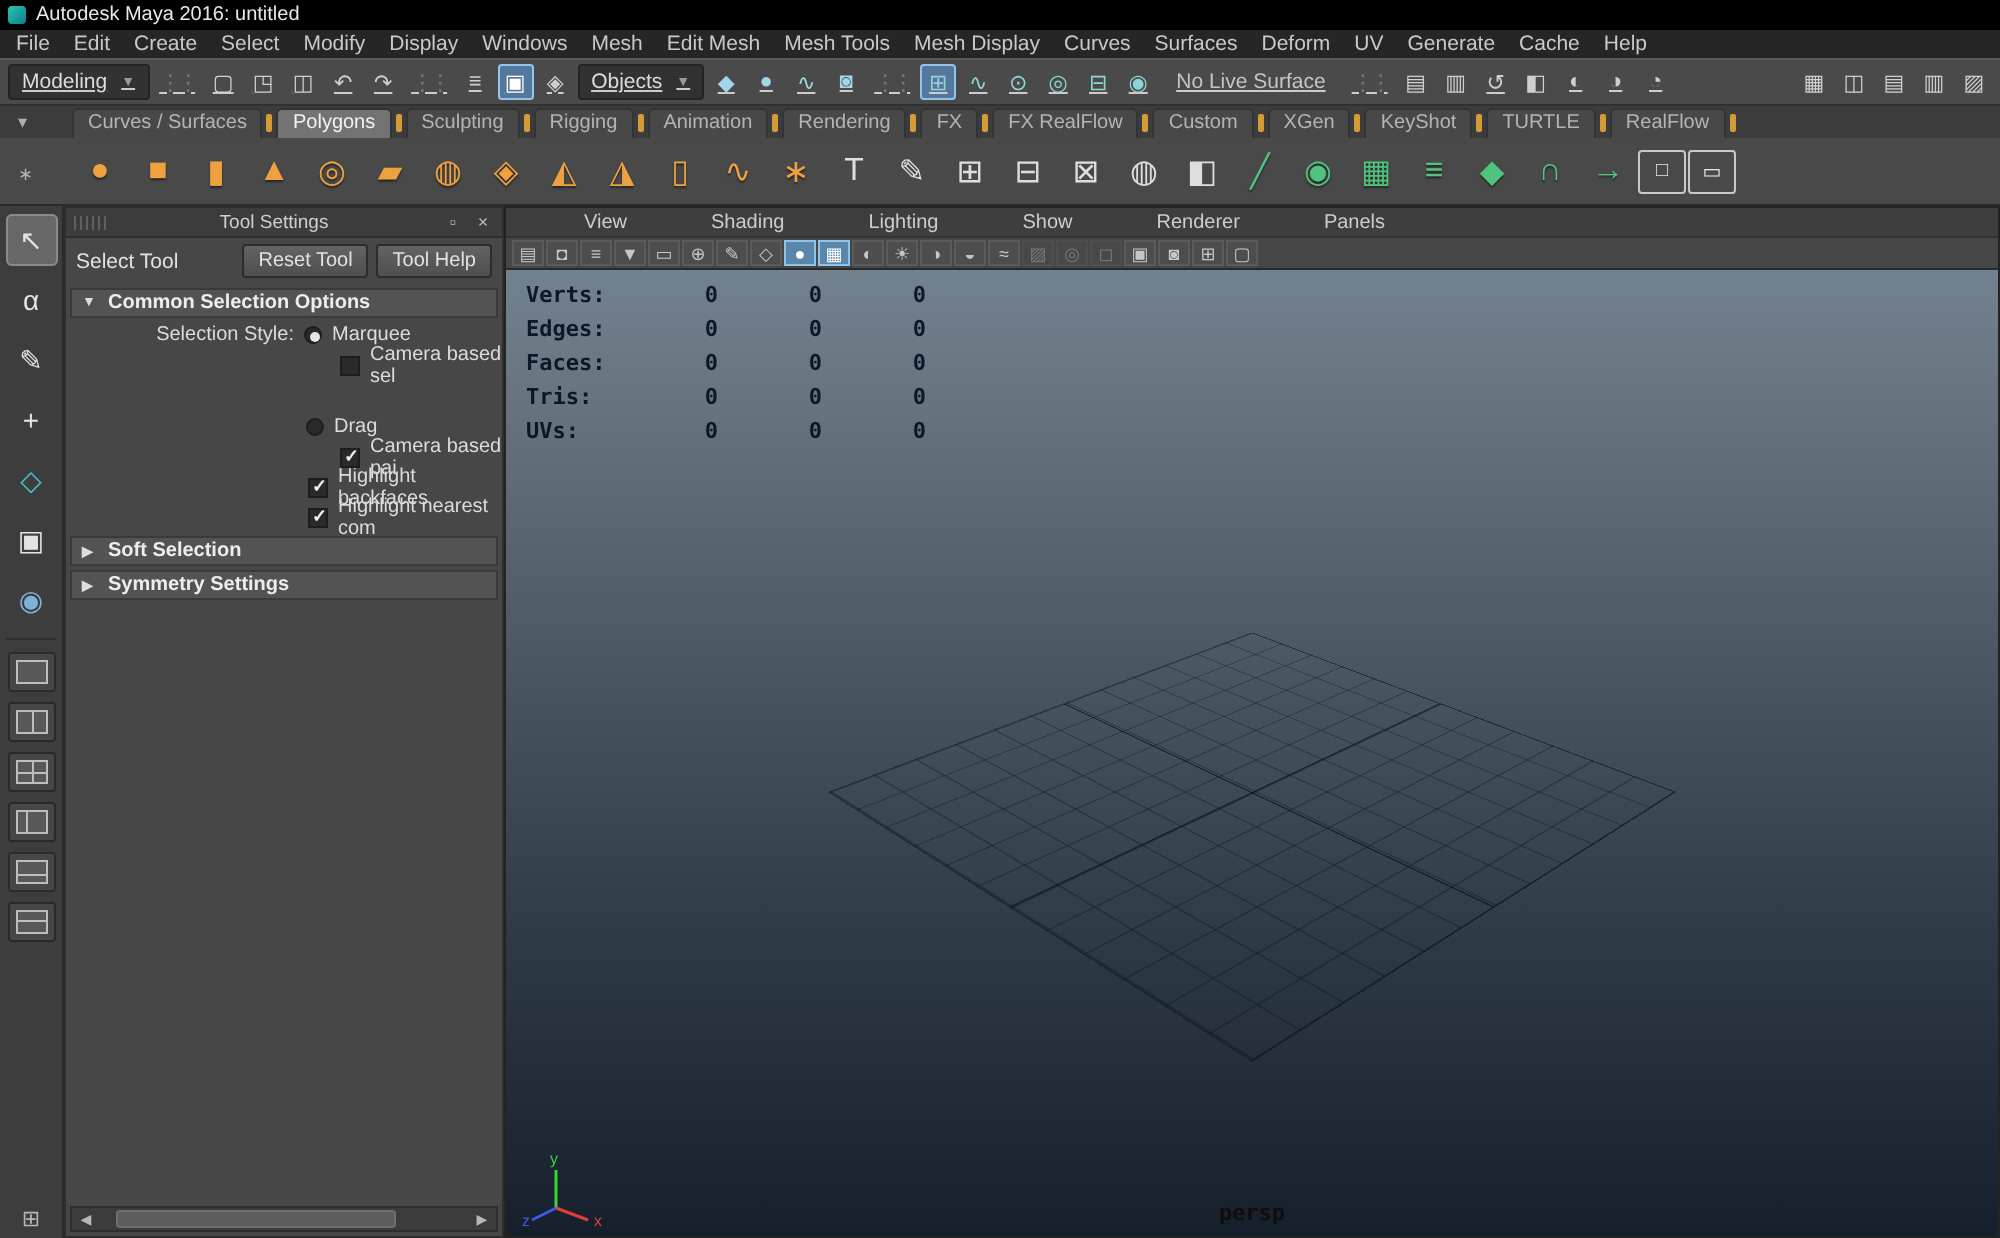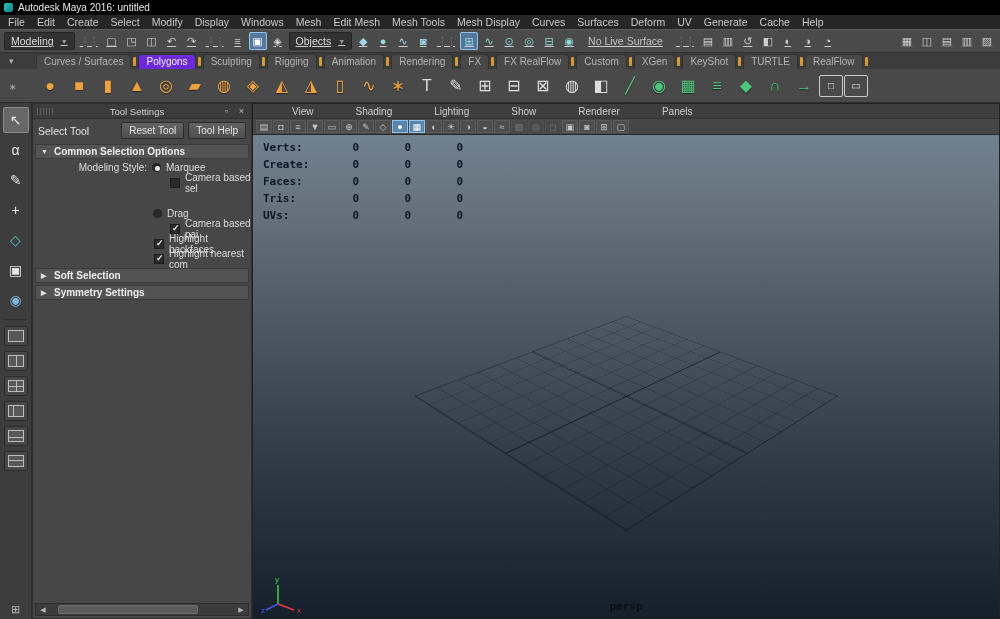--- a/index.html
+++ b/index.html
@@ -30,21 +30,21 @@
   .ic.active{background:#55779c;box-shadow:inset 0 0 0 1px #8fc3ea;color:#fff;}
   .live-label{color:#c4c4c4;font-size:10.5px;padding:0 8px;white-space:nowrap;}
   .sl-spacer{flex:1;}
 
   
   .shelftabs{position:absolute;left:0;top:53px;right:0;height:16px;background:#3c3c3c;
              display:flex;align-items:flex-end;padding-left:36px;}
   .tabwrap{display:flex;align-items:flex-end;}
   .tab{font-size:10px;color:#b4b4b4;background:#484848;border:1px solid #333;border-bottom:none;
        border-radius:3px 3px 0 0;padding:1px 7px 2px;white-space:nowrap;}
-  .tabwrap.active .tab{background:#6d28d9;color:#f2f2f2;}
+  .tabwrap.active .tab{background:#737373;color:#f2f2f2;}
   .tabsep{width:3px;height:9px;background:#d49a35;margin:0 2px 3px 2px;border-radius:1px;}
 
   
   .shelf{position:absolute;left:0;top:69px;right:0;height:34px;background:#494949;
          border-bottom:1px solid #2b2b2b;display:flex;align-items:center;gap:1px;padding-left:36px;}
   .shelf-item{width:28px;height:28px;border-radius:3px;display:flex;align-items:center;
               justify-content:center;font-size:16px;flex:0 0 auto;}
   .shelf-item.orange{color:#eda13f;text-shadow:0 1px 1px rgba(0,0,0,.5);}
   .shelf-item.gray{color:#dedede;}
   .shelf-item.green{color:#4fc47e;text-shadow:0 1px 1px rgba(0,0,0,.5);}
@@ -341,21 +341,21 @@
     <div class="ts-toolrow">
       <span class="ts-toolname">Select Tool</span>
       <button class="btn">Reset Tool</button>
       <button class="btn">Tool Help</button>
     </div>
     <div class="sect">
       <span class="arr">▼</span>
       <span>Common Selection Options</span>
     </div>
     <div class="opt-row">
-      <span class="opt-label">Modeling Style:</span>
+      <span class="opt-label">Selection Style:</span>
       <span class="radio on"></span>
       <span>Marquee</span>
     </div>
     <div class="opt-row ind-b">
       <span class="chk"></span>
       <span>Camera based sel</span>
     </div>
     <div class="opt-row ind-a">
       <span class="radio"></span>
       <span>Drag</span>
@@ -430,21 +430,21 @@
         </div>
       </div>
       <div class="hud">
         <div class="hud-row">
             <span class="hud-label">Verts:</span>
             <span class="hud-v">0</span>
             <span class="hud-v">0</span>
             <span class="hud-v">0</span>
           </div>
           <div class="hud-row">
-            <span class="hud-label">Create:</span>
+            <span class="hud-label">Edges:</span>
             <span class="hud-v">0</span>
             <span class="hud-v">0</span>
             <span class="hud-v">0</span>
           </div>
           <div class="hud-row">
             <span class="hud-label">Faces:</span>
             <span class="hud-v">0</span>
             <span class="hud-v">0</span>
             <span class="hud-v">0</span>
           </div>

